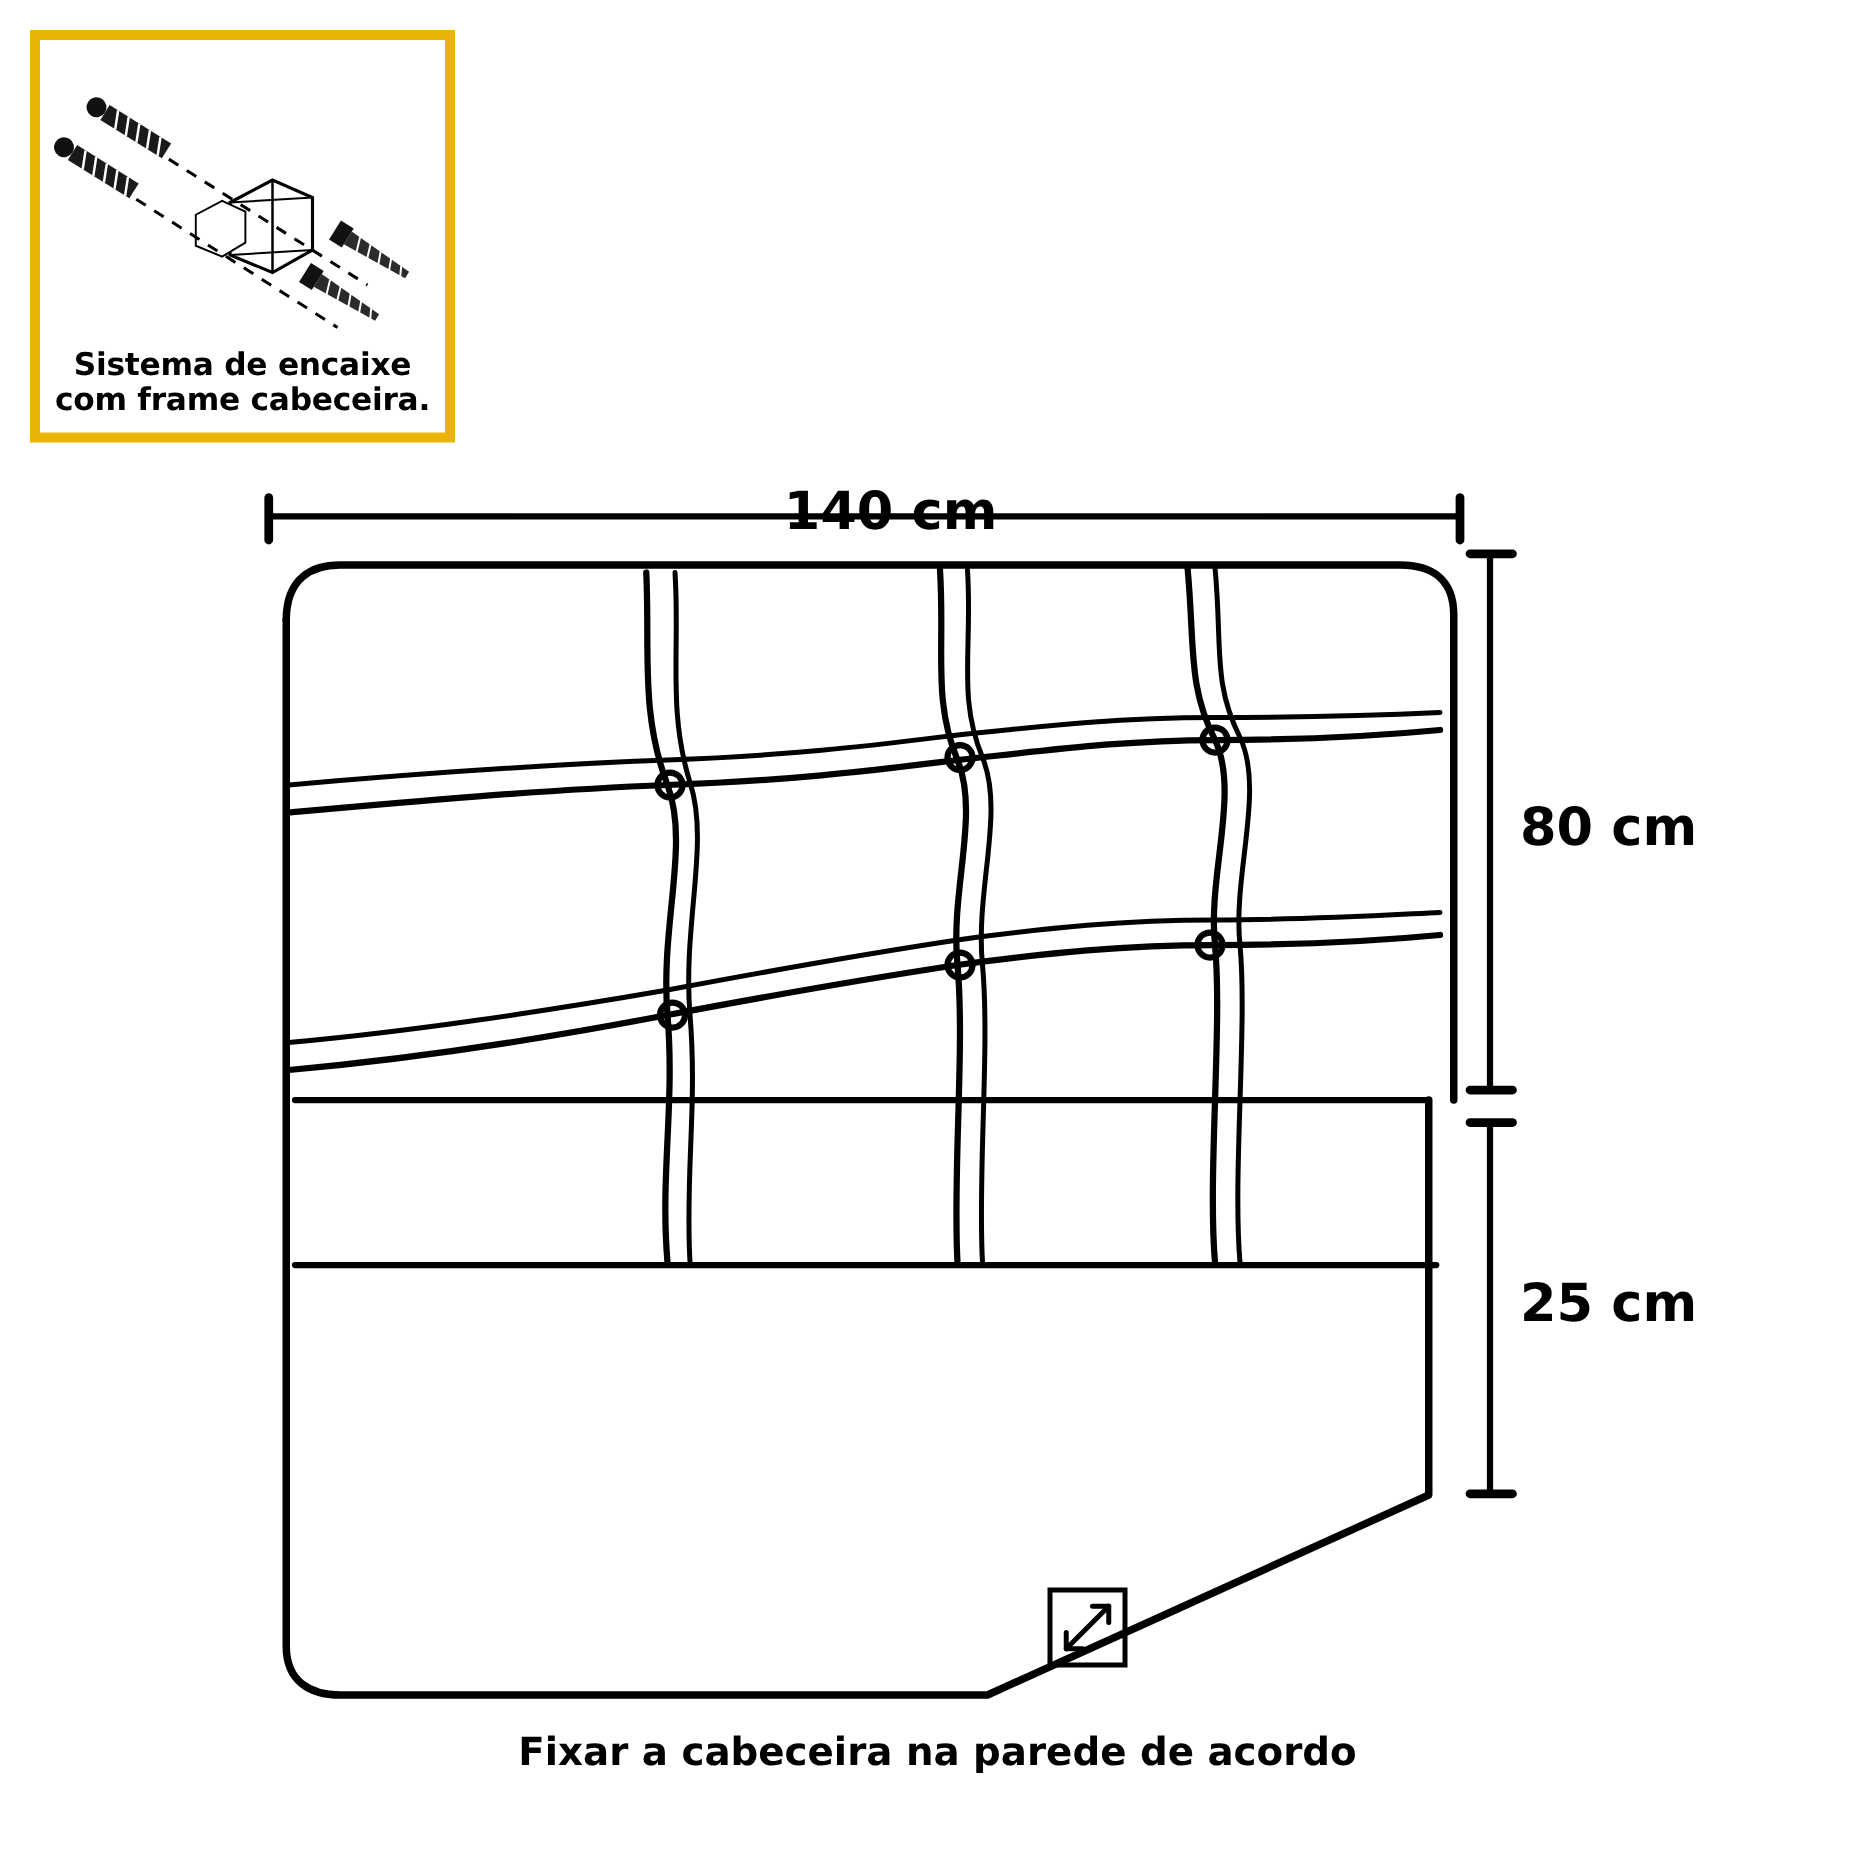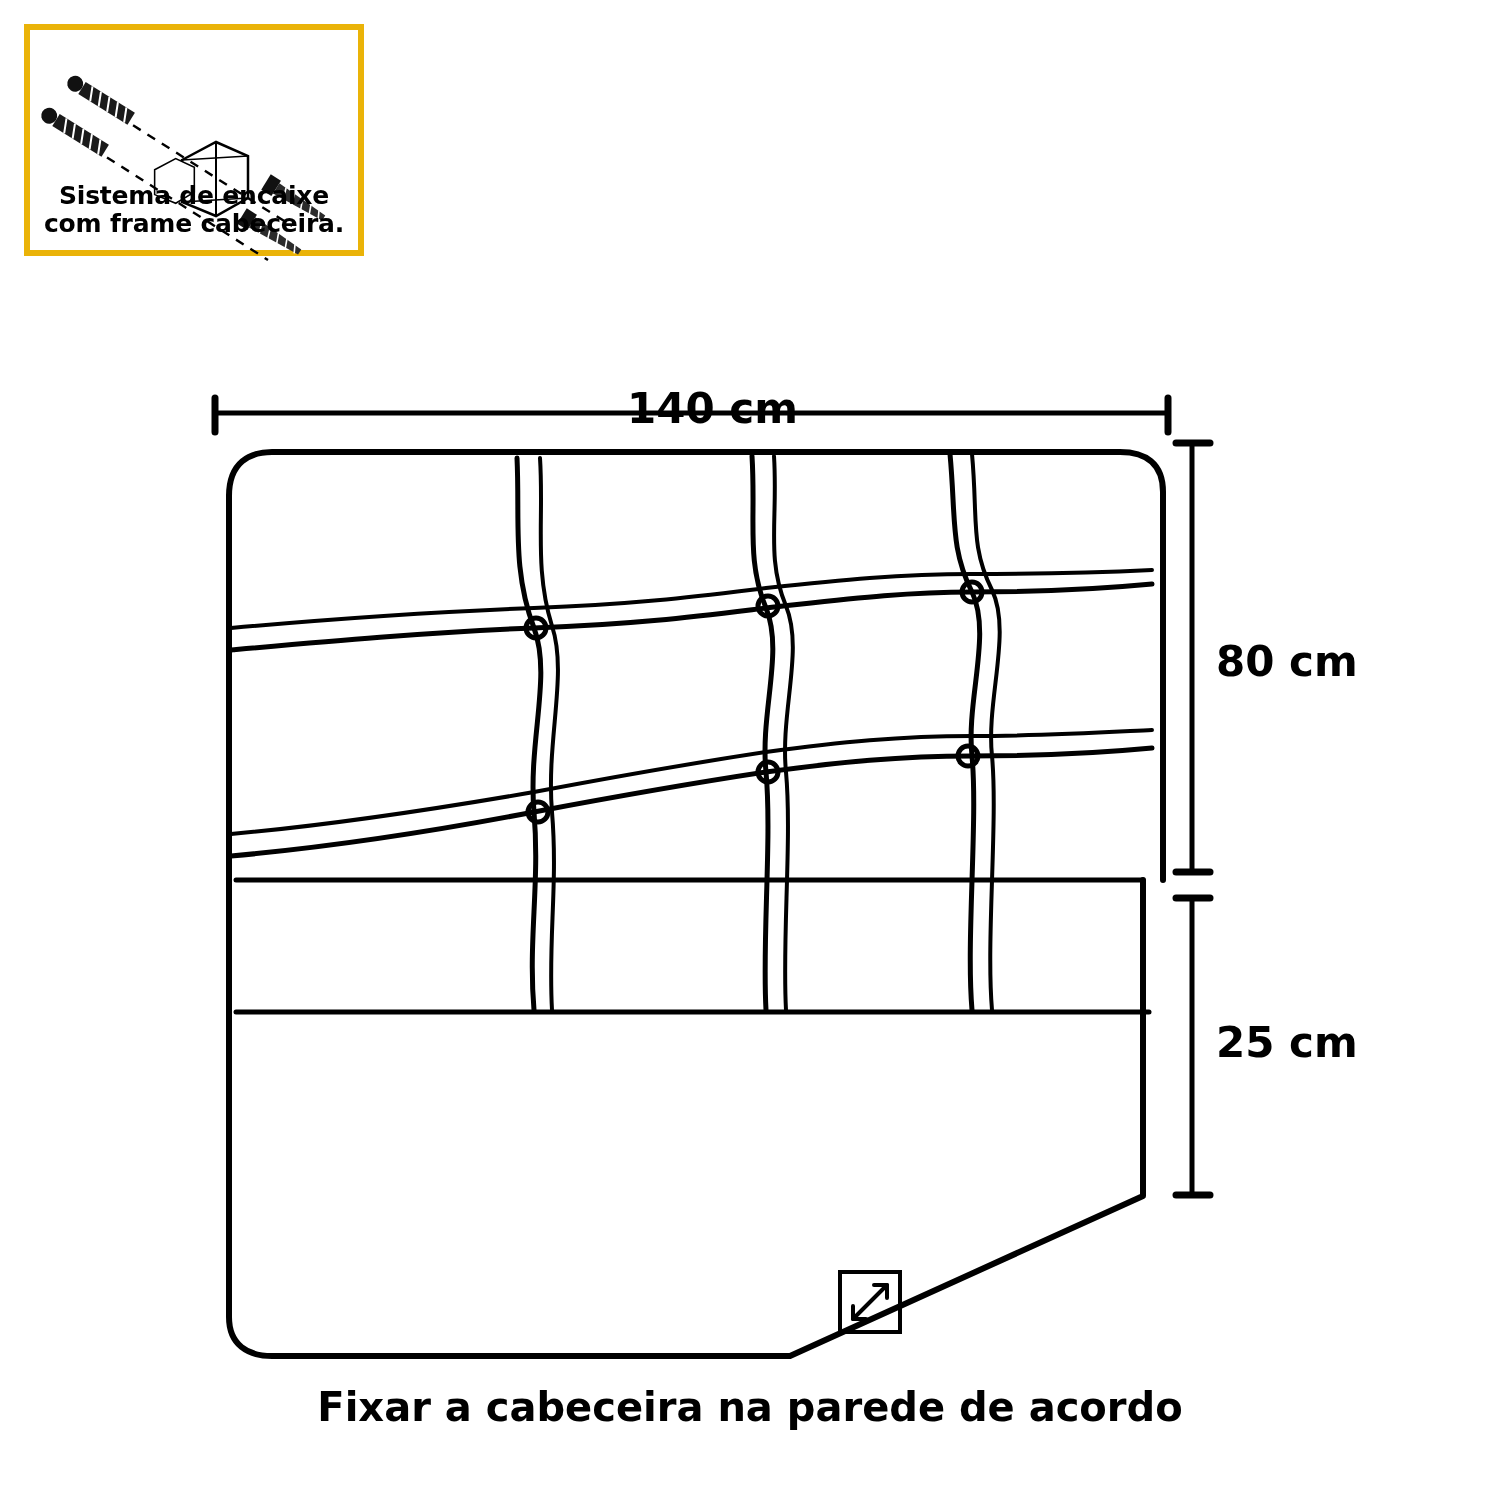--- a/index.html
+++ b/index.html
@@ -15,22 +15,22 @@
     color: #000000;
     overflow: hidden;
   }
 
   
   #inset-box {
     position: absolute;
     left: 24px;
     top: 24px;
     width: 340px;
-    height: 232px;
-    border: 6px solid #eab308;
+    height: 330px;
+    border: 8px solid #eab308;
     box-sizing: border-box;
     background: #ffffff;
   }
   #inset-svg {
     position: absolute;
     left: 0;
     top: 0;
   }
   #inset-caption {
     position: absolute;
@@ -97,21 +97,21 @@
     font-weight: bold;
     white-space: nowrap;
   }
 
   #bottom-note {
     position: absolute;
     left: 0;
     right: 0;
     top: 1385px;
     text-align: center;
-    font-size: 40px;
+    font-size: 31px;
     font-weight: bold;
     line-height: 1.12;
     padding: 0 120px;
     box-sizing: border-box;
   }
   #bottom-note .line2 { display: block; }
 </style>
 </head>
 <body>
 

